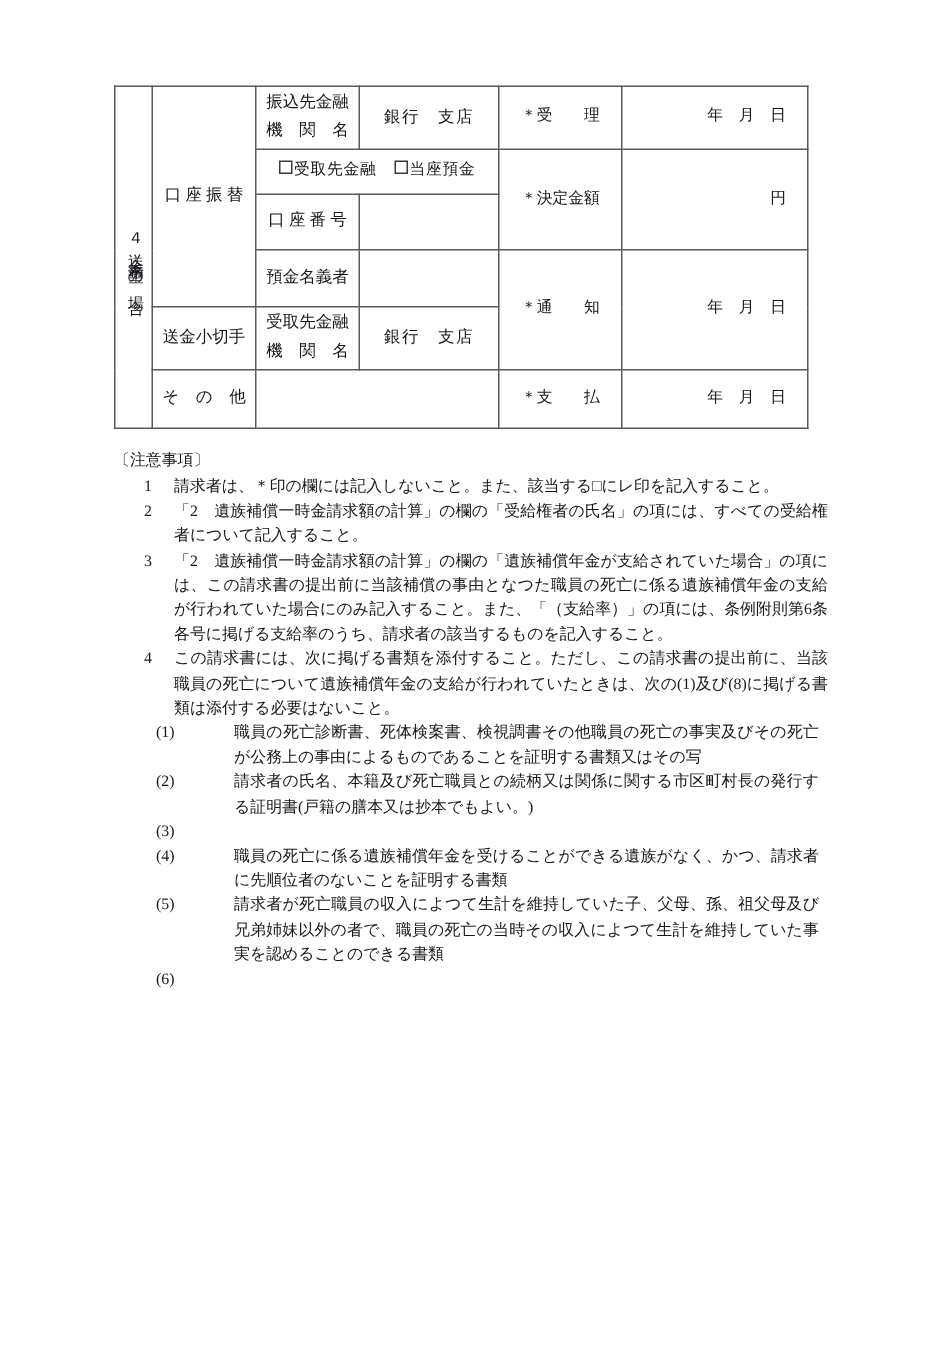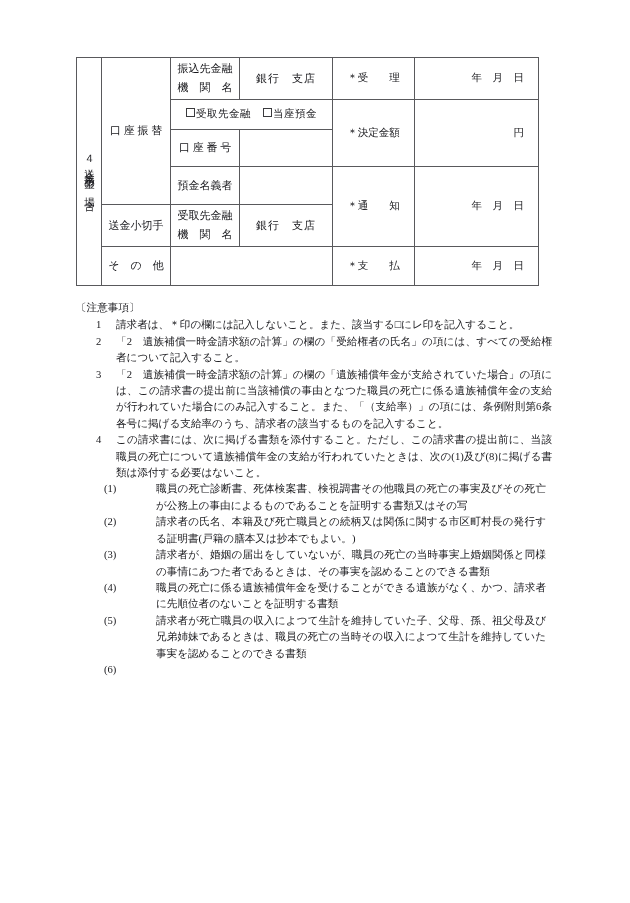--- a/index.html
+++ b/index.html
@@ -297,28 +297,27 @@
     <div class="sub">
       <span class="sub-num">(1)</span>
       <span class="sub-body">職員の死亡診断書、死体検案書、検視調書その他職員の死亡の事実及びその死亡が公務上の事由によるものであることを証明する書類又はその写</span>
     </div>
     <div class="sub">
       <span class="sub-num">(2)</span>
       <span class="sub-body">請求者の氏名、本籍及び死亡職員との続柄又は関係に関する市区町村長の発行する証明書(戸籍の膳本又は抄本でもよい。)</span>
     </div>
     <div class="sub">
       <span class="sub-num">(3)</span>
-      <span class="sub-body">請求者が、婚姻の届出をしていないが、職員の死亡の当時事実上婚姻関係と同様の事情にあつた者であるときは、その事実を認めることのできる書類</span>
     </div>
     <div class="sub">
       <span class="sub-num">(4)</span>
       <span class="sub-body">職員の死亡に係る遺族補償年金を受けることができる遺族がなく、かつ、請求者に先順位者のないことを証明する書類</span>
     </div>
     <div class="sub">
       <span class="sub-num">(5)</span>
-      <span class="sub-body">請求者が死亡職員の収入によつて生計を維持していた子、父母、孫、祖父母及び兄弟姉妹であるときは、職員の死亡の当時その収入によつて生計を維持していた事実を認めることのできる書類</span>
+      <span class="sub-body">請求者が死亡職員の収入によつて生計を維持していた子、父母、孫、祖父母及び兄弟姉妹以外の者で、職員の死亡の当時その収入によつて生計を維持していた事実を認めることのできる書類</span>
     </div>
     <div class="sub">
       <span class="sub-num">(6)</span>
     </div>
   </div>
 
 </div>
 
 </body></html>

